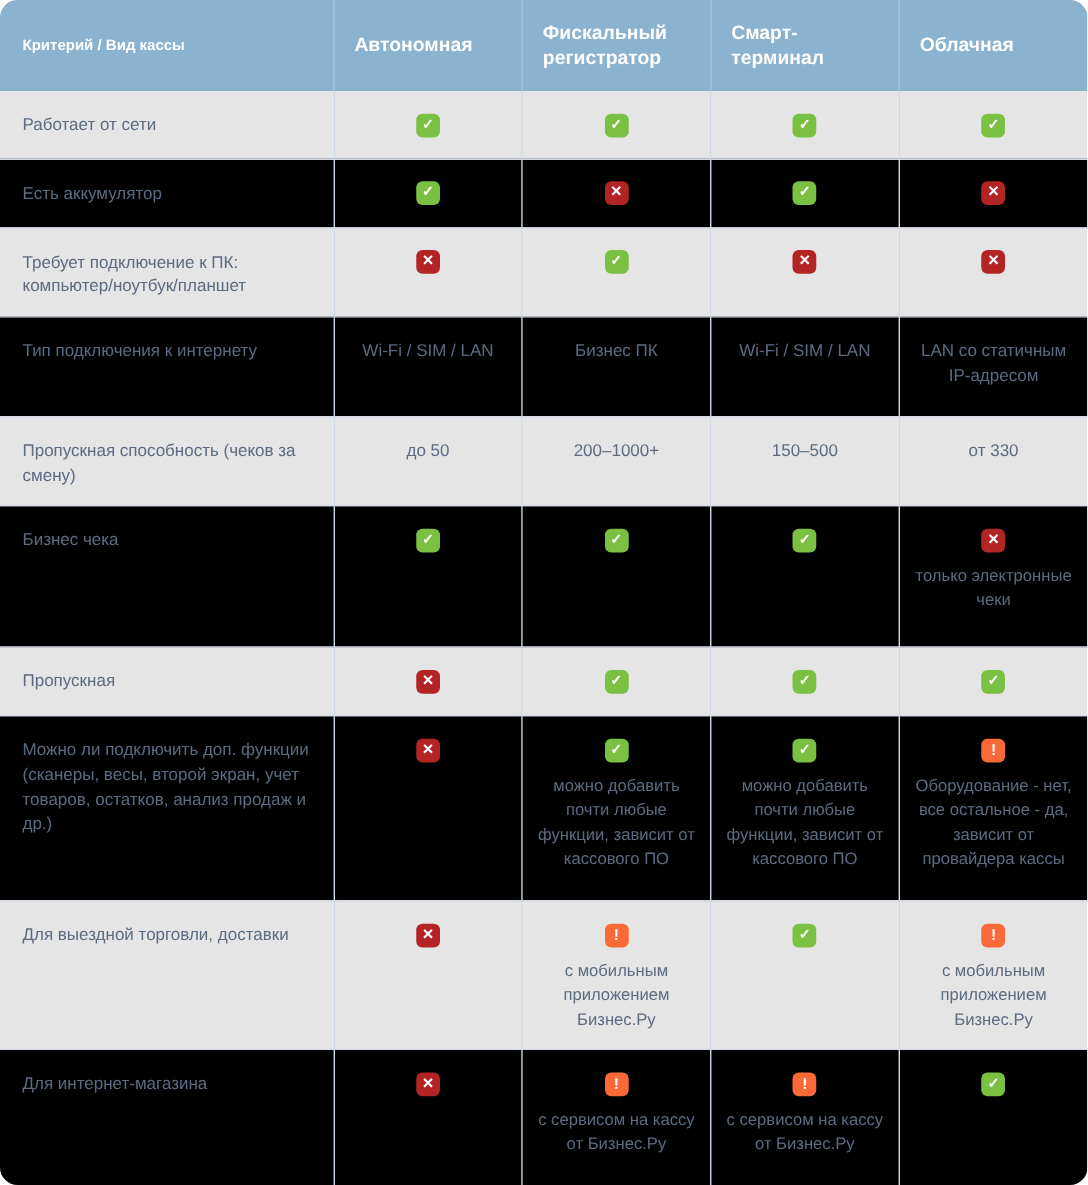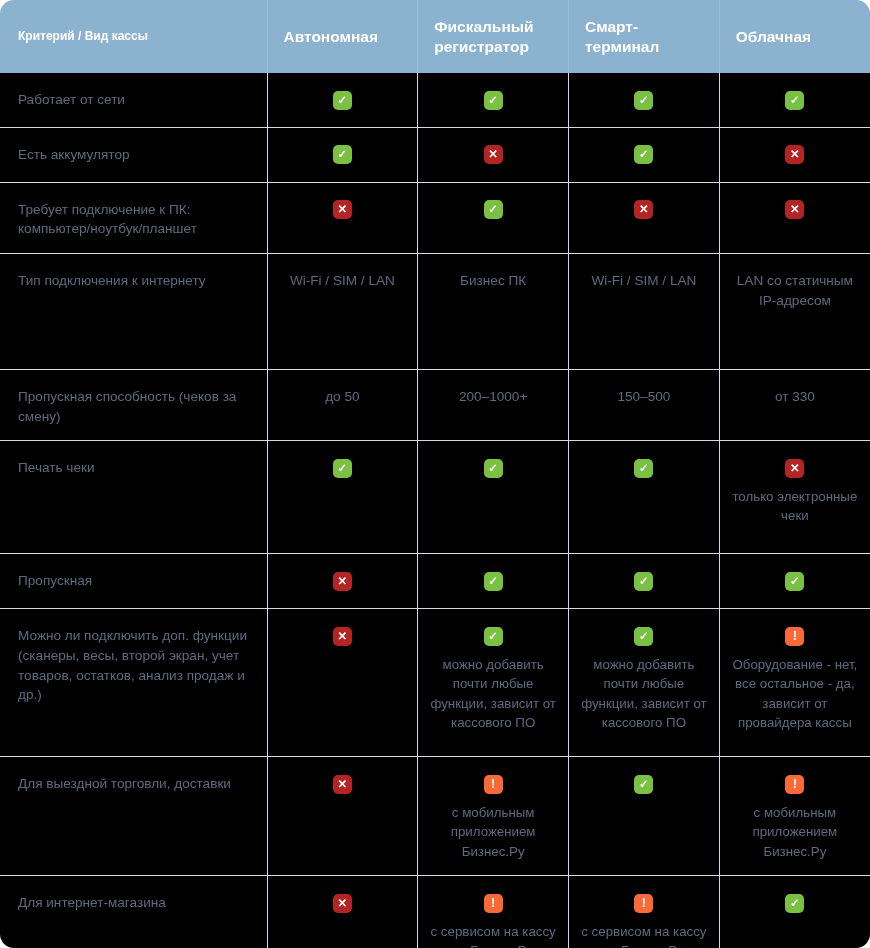--- a/index.html
+++ b/index.html
@@ -61,21 +61,21 @@
   tbody td.crit {
     text-align: left;
     padding-left: 18px;
     padding-top: 17px;
   }
   tbody td.val {
     text-align: center;
     padding-left: 8px;
     padding-right: 8px;
   }
-  tbody tr.stripe-dark td { background: #000000; margin-left: 32px; }
+  tbody tr.stripe-dark td { background: #e5e5e5; margin-left: 32px; }
   tbody tr.stripe-light td { background: #000000; }
 
   .badge {
     display: inline-block;
     width: 19px;
     height: 19px;
     border-radius: 5px;
     line-height: 19px;
     text-align: center;
     color: #ffffff;
@@ -133,21 +133,21 @@
           <td class="val"><span class="badge no">✕</span></td>
         </tr>
         <tr class="stripe-dark">
           <td class="crit" style="height: 63px;">Требует подключение к ПК: компьютер/ноутбук/планшет</td>
           <td class="val"><span class="badge no">✕</span></td>
           <td class="val"><span class="badge ok">✓</span></td>
           <td class="val"><span class="badge no">✕</span></td>
           <td class="val"><span class="badge no">✕</span></td>
         </tr>
         <tr class="stripe-light">
-          <td class="crit" style="height: 116px;">Тип подключения к интернету</td>
+          <td class="crit" style="height: 80px;">Тип подключения к интернету</td>
           <td class="val">
             <span class="valtext">Wi-Fi / SIM / LAN</span>
           </td>
           <td class="val">
             <span class="valtext">Бизнес ПК</span>
           </td>
           <td class="val">
             <span class="valtext">Wi-Fi / SIM / LAN</span>
           </td>
           <td class="val">
@@ -163,21 +163,21 @@
             <span class="valtext">200–1000+</span>
           </td>
           <td class="val">
             <span class="valtext">150–500</span>
           </td>
           <td class="val">
             <span class="valtext">от 330</span>
           </td>
         </tr>
         <tr class="stripe-light">
-          <td class="crit" style="height: 113px;">Печать чеки</td>
+          <td class="crit" style="height: 113px;">Бизнес чека</td>
           <td class="val"><span class="badge ok">✓</span></td>
           <td class="val"><span class="badge ok">✓</span></td>
           <td class="val"><span class="badge ok">✓</span></td>
           <td class="val"><span class="badge no">✕</span><span class="note">только электронные чеки</span></td>
         </tr>
         <tr class="stripe-dark">
           <td class="crit" style="height: 55px;">Пропускная</td>
           <td class="val"><span class="badge no">✕</span></td>
           <td class="val"><span class="badge ok">✓</span></td>
           <td class="val"><span class="badge ok">✓</span></td>

